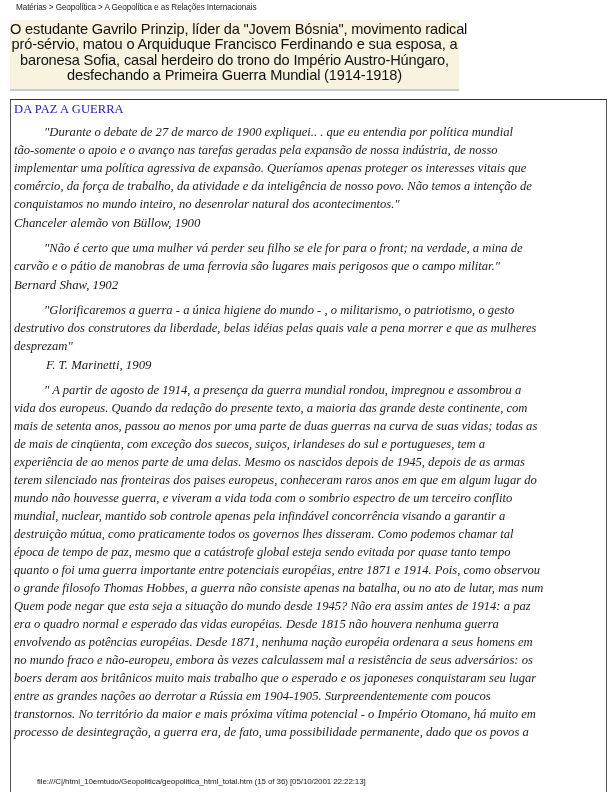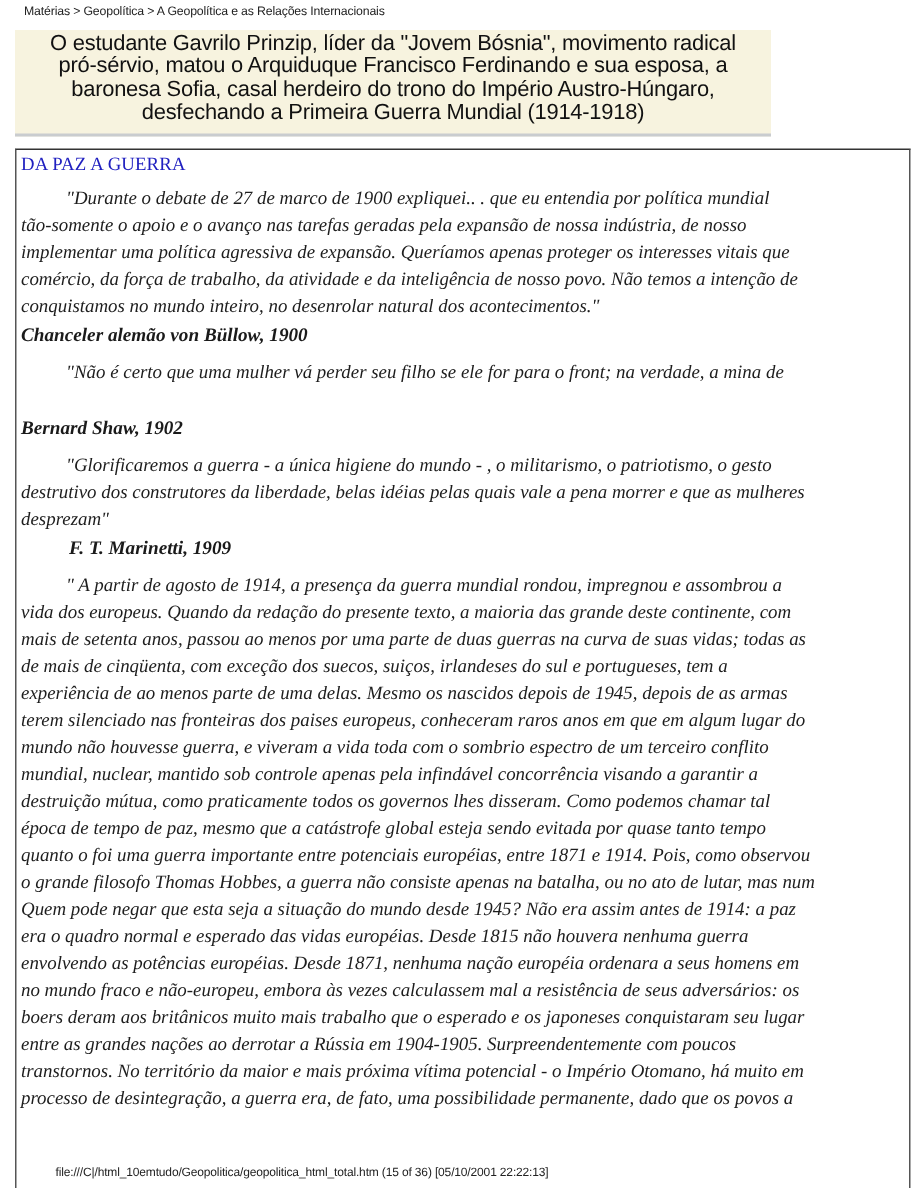--- a/index.html
+++ b/index.html
@@ -21,21 +21,21 @@
     top: 3px;
     font-family: "Liberation Sans", sans-serif;
     font-size: 8.2px;
     color: #222;
     letter-spacing: -0.1px;
   }
   .banner {
     position: absolute;
     left: 10px;
     top: 20px;
-    width: 504px;
+    width: 449px;
     height: 71px;
     background: #f7f3df;
     border-bottom: 2px solid #c9cccf;
     box-sizing: border-box;
     text-align: center;
     font-family: "Liberation Sans", sans-serif;
     font-size: 14.6px;
     line-height: 15.4px;
     color: #111;
     padding-top: 2px;
@@ -77,21 +77,21 @@
     display: block;
     white-space: nowrap;
   }
   .para .ln.first {
     padding-left: 30px;
   }
   .author {
     position: absolute;
     left: 3px;
     font-style: italic;
-    font-weight: bold;
+    font-weight: normal;
     font-size: 12.8px;
     color: #1a1a1a;
   }
   .footer {
     position: absolute;
     left: 16px;
     top: 777px;
     font-family: "Liberation Sans", sans-serif;
     font-size: 8px;
     color: #222;
@@ -120,20 +120,21 @@
     <span class="ln first">"Durante o debate de 27 de marco de 1900 expliquei.. . que eu entendia por política mundial</span>
     <span class="ln">tão-somente o apoio e o avanço nas tarefas geradas pela expansão de nossa indústria, de nosso</span>
     <span class="ln">implementar uma política agressiva de expansão. Queríamos apenas proteger os interesses vitais que</span>
     <span class="ln">comércio, da força de trabalho, da atividade e da inteligência de nosso povo. Não temos a intenção de</span>
     <span class="ln">conquistamos no mundo inteiro, no desenrolar natural dos acontecimentos."</span>
   </div>
   <div class="author" style="top:116px;">Chanceler alemão von Büllow, 1900</div>
 
   <div class="para" style="top:139px;">
     <span class="ln first">"Não é certo que uma mulher vá perder seu filho se ele for para o front; na verdade, a mina de</span>
+    <span class="ln">carvão e o pátio de manobras de uma ferrovia são lugares mais perigosos que o campo militar."</span>
   </div>
   <div class="author" style="top:178px;">Bernard Shaw, 1902</div>
 
   <div class="para" style="top:201px;">
     <span class="ln first">"Glorificaremos a guerra - a única higiene do mundo - , o militarismo, o patriotismo, o gesto</span>
     <span class="ln">destrutivo dos construtores da liberdade, belas idéias pelas quais vale a pena morrer e que as mulheres</span>
     <span class="ln">desprezam"</span>
   </div>
   <div class="author" style="top:258px;margin-left:32px;">F. T. Marinetti, 1909</div>
 

